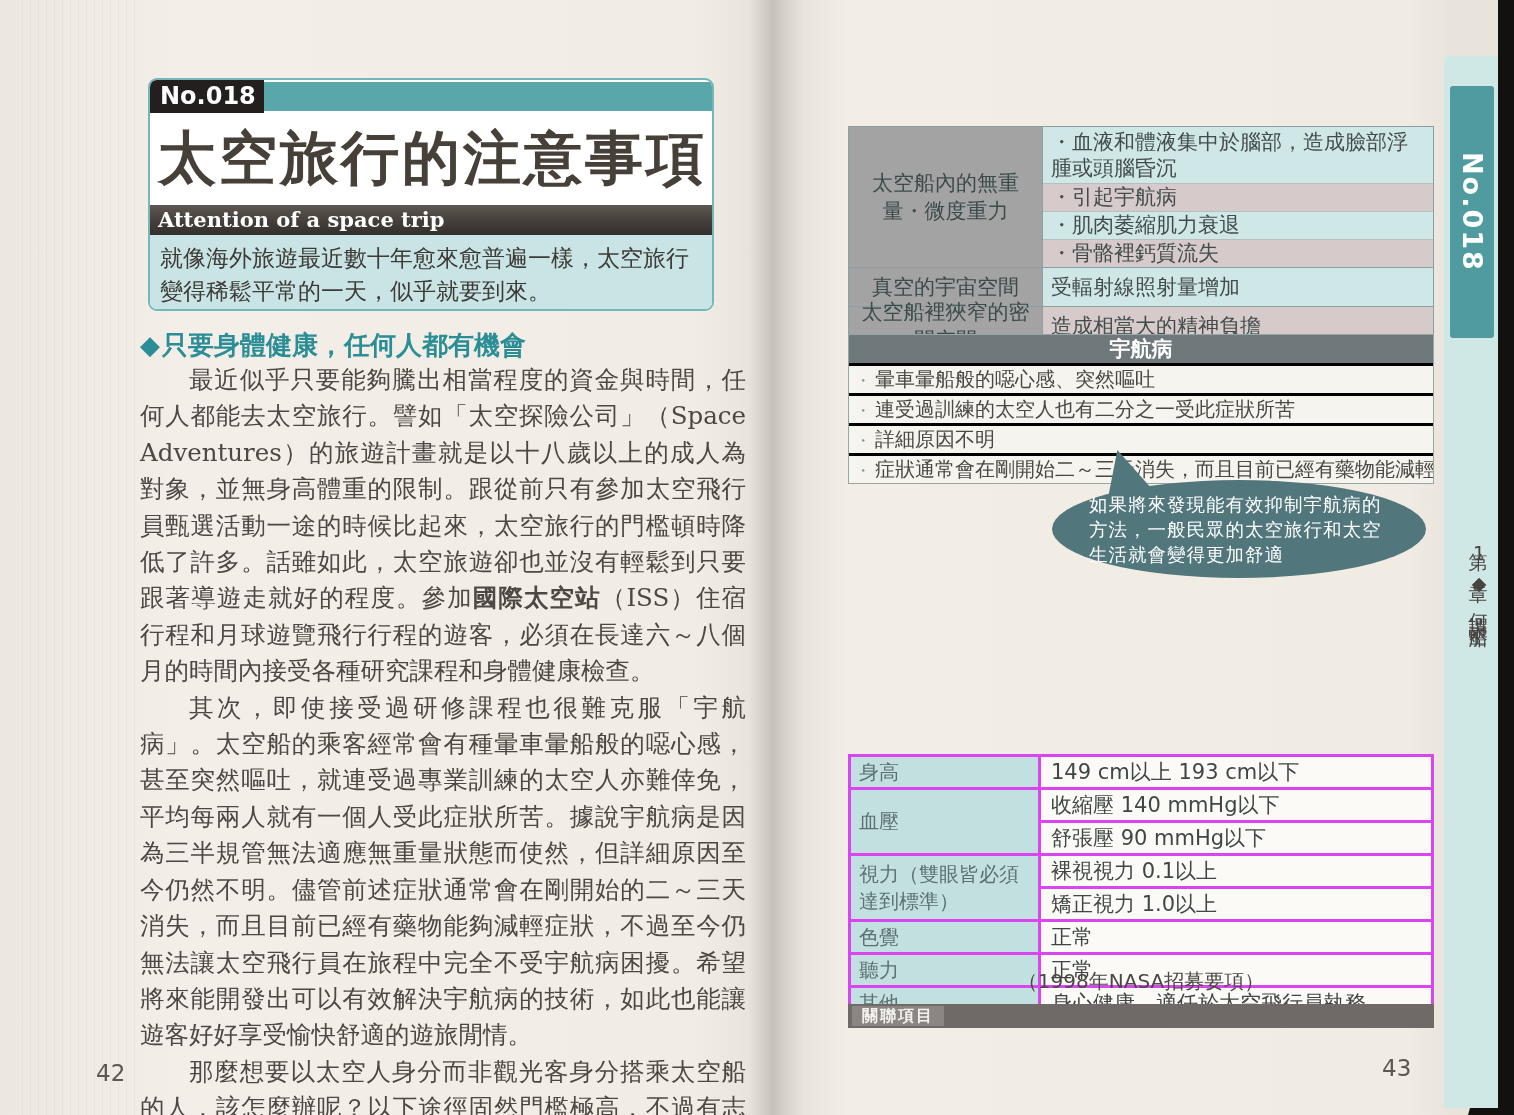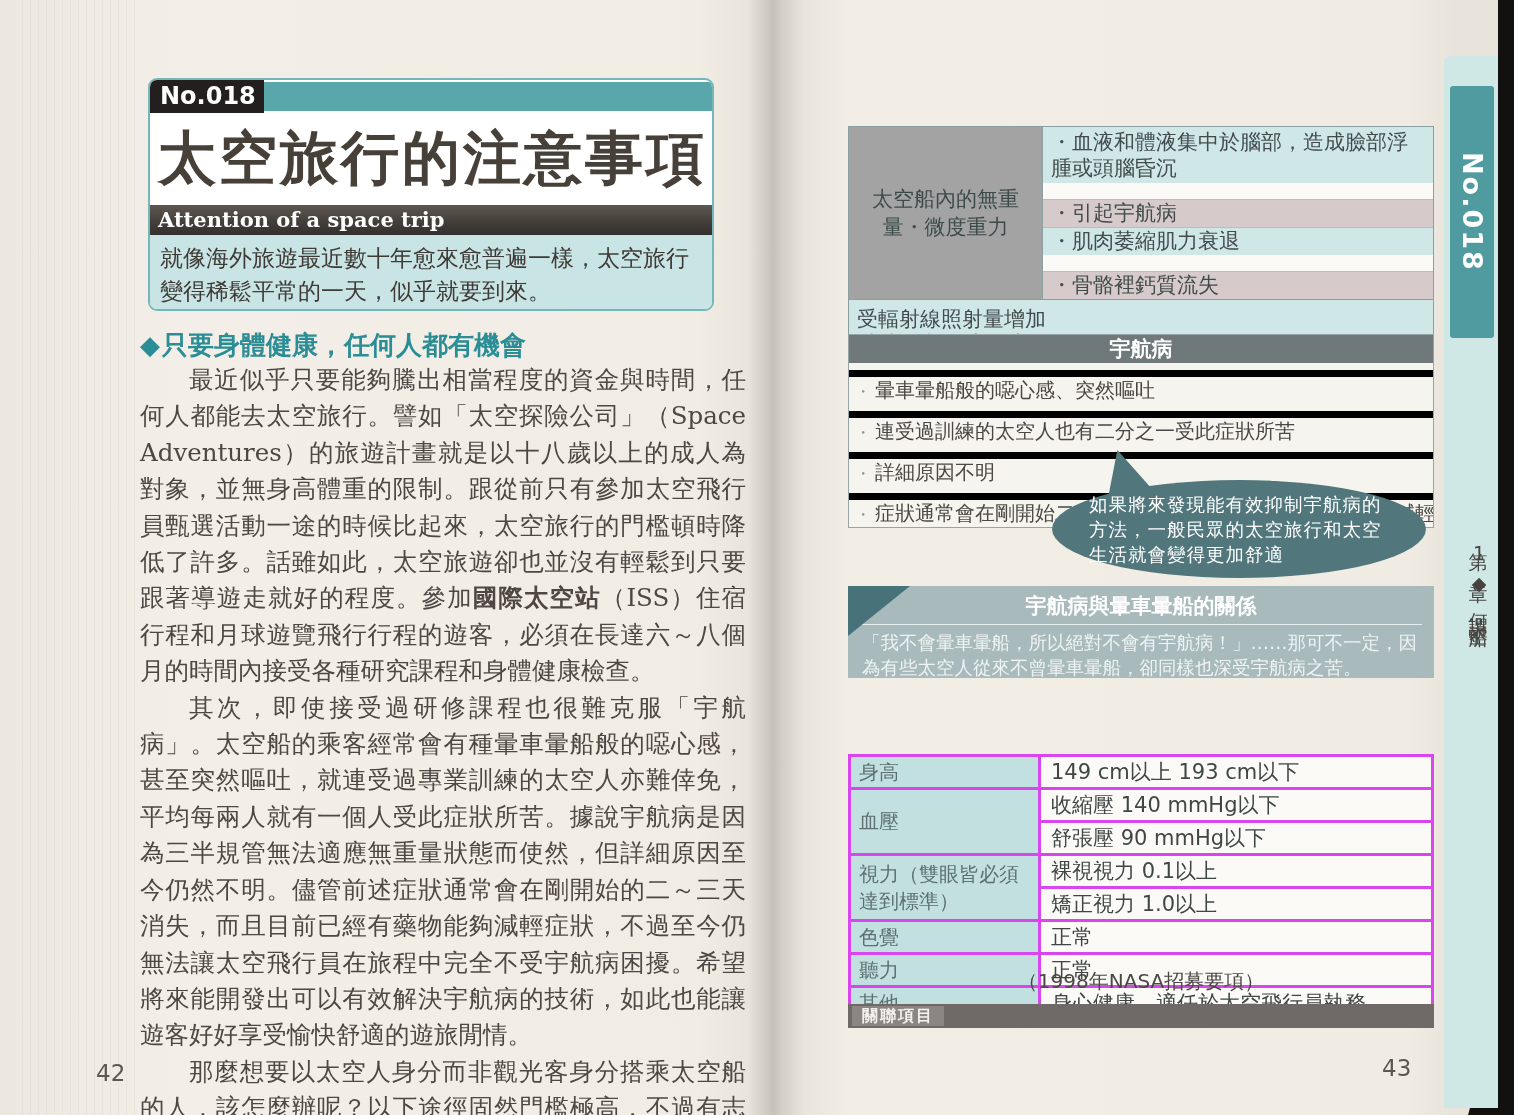--- a/index.html
+++ b/index.html
@@ -61,29 +61,29 @@
     border:1px solid #8aa0a0;box-sizing:border-box;}
   .t1-row{display:flex;border-top:1px solid #8aa0a0;}
   .t1-row:first-child{border-top:none;}
   .t1-cause{width:194px;background:#a3a3a3;display:flex;align-items:center;justify-content:center;
     text-align:center;font-size:21px;color:#3d4a4a;border-right:1px solid #8aa0a0;padding:2px 6px;box-sizing:border-box;}
   .t1-effects{flex:1;display:flex;flex-direction:column;}
   .t1-effect{font-size:21px;line-height:27px;color:#434c4c;padding:0 8px;border-top:1px solid #b6bfbf;}
   .t1-effect:first-child{border-top:none;}
   .t1-effect.two{line-height:26px;padding-top:2px;padding-bottom:2px;}
   .bg-teal{background:#cfe7e7;}
-  .bg-pink{background:#d6caca;margin-top:16px;}
+  .bg-pink{background:#d6caca;}
   .t1-single{flex:1;display:flex;align-items:center;font-size:21px;color:#434c4c;padding:4px 8px;}
 
   
   .sickbox{position:absolute;left:848px;top:334px;width:586px;background:#f6f4ee;
     border:1px solid #98a5a5;box-sizing:border-box;}
   .sick-header{background:#6f797b;color:#fff;text-align:center;font-weight:bold;font-size:21px;height:28px;line-height:28px;}
-  .sick-row{font-size:20px;color:#4a4744;height:27px;line-height:27px;padding:0 6px;border-top:7px solid #000000;
-    white-space:nowrap;overflow:hidden;margin-top:7px;}
+  .sick-row{font-size:20px;color:#4a4744;height:27px;line-height:27px;padding:0 6px;border-top:3px solid #000000;
+    white-space:nowrap;overflow:hidden;}
   .sick-row .blt{color:#7d9a9a;margin-right:4px;font-size:16px;}
 
   
   .bubble-tail{position:absolute;left:1108px;top:450px;width:52px;height:48px;background:#51767c;
     clip-path:polygon(18% 0,100% 100%,0 100%);}
   .bubble{position:absolute;left:1052px;top:480px;width:374px;height:98px;background:#51767c;border-radius:50%;
     display:flex;align-items:center;justify-content:center;}
   .bubble-text{width:300px;color:#fff;font-size:18.5px;line-height:25px;letter-spacing:1px;}
 
   
@@ -151,20 +151,21 @@
     <div class="t1-row">
       <div class="t1-cause">太空船內的無重量・微度重力</div>
       <div class="t1-effects">
         <div class="t1-effect two bg-teal"><span class="blt">・</span><span>血液和體液集中於腦部，造成臉部浮腫或頭腦昏沉</span></div>
         <div class="t1-effect bg-pink"><span class="blt">・</span><span>引起宇航病</span></div>
         <div class="t1-effect bg-teal"><span class="blt">・</span><span>肌肉萎縮肌力衰退</span></div>
         <div class="t1-effect bg-pink"><span class="blt">・</span><span>骨骼裡鈣質流失</span></div>
       </div>
     </div>
     <div class="t1-row" style="height:38px;">
+      <div class="t1-cause">真空的宇宙空間</div>
       <div class="t1-single bg-teal">受輻射線照射量增加</div>
     </div>
     <div class="t1-row" style="height:38px;">
       <div class="t1-cause">太空船裡狹窄的密閉空間</div>
       <div class="t1-single bg-pink">造成相當大的精神負擔</div>
     </div>
   </div>
 
   <div class="sickbox">
     <div class="sick-header">宇航病</div>
@@ -172,26 +173,20 @@
     <div class="sick-row"><span class="blt">・</span><span>連受過訓練的太空人也有二分之一受此症狀所苦</span></div>
     <div class="sick-row"><span class="blt">・</span><span>詳細原因不明</span></div>
     <div class="sick-row"><span class="blt">・</span><span>症狀通常會在剛開始二～三天消失，而且目前已經有藥物能減輕症狀</span></div>
   </div>
 
   <div class="bubble-tail"></div>
   <div class="bubble">
     <div class="bubble-text">如果將來發現能有效抑制宇航病的方法，一般民眾的太空旅行和太空生活就會變得更加舒適</div>
   </div>
 
-  <div class="colbox">
-    <div class="colbox-corner"></div>
-    <div class="colbox-title">宇航病與暈車暈船的關係</div>
-    <div class="colbox-rule"></div>
-    <div class="colbox-body">「我不會暈車暈船，所以絕對不會有宇航病！」……那可不一定，因為有些太空人從來不曾暈車暈船，卻同樣也深受宇航病之苦。</div>
-  </div>
 
 
   <table class="t2">
     <tbody>
         <tr>
       <td class="t2l">身高</td>
       <td class="t2v">149 cm以上 193 cm以下</td>
     </tr>
     <tr>
       <td class="t2l" rowspan="2">血壓</td>

